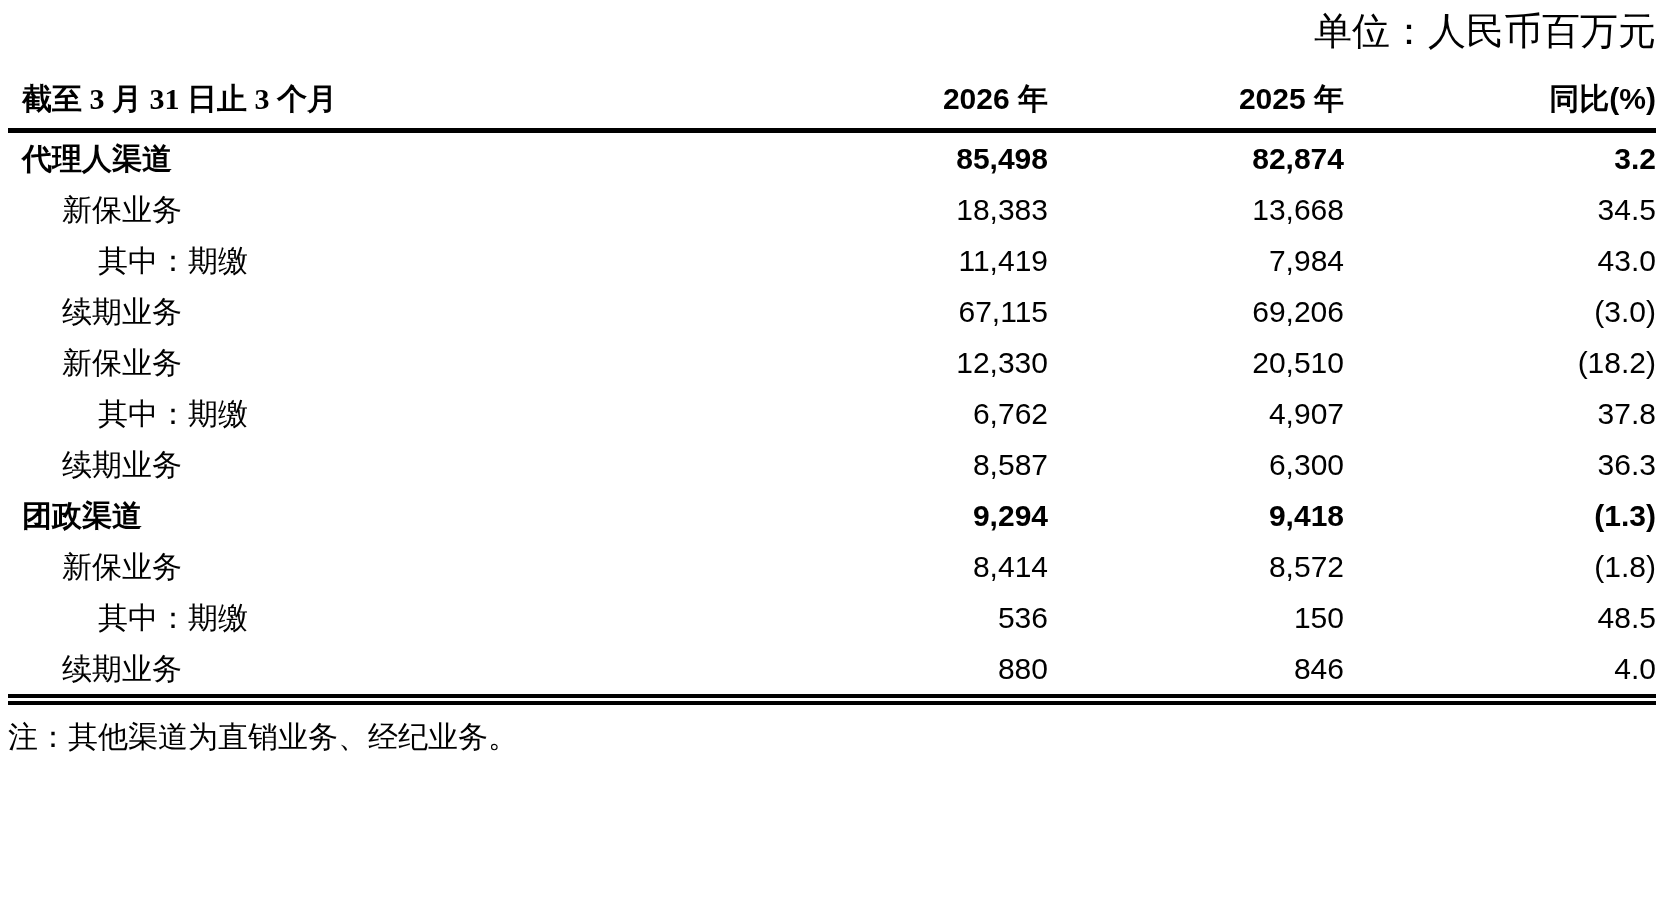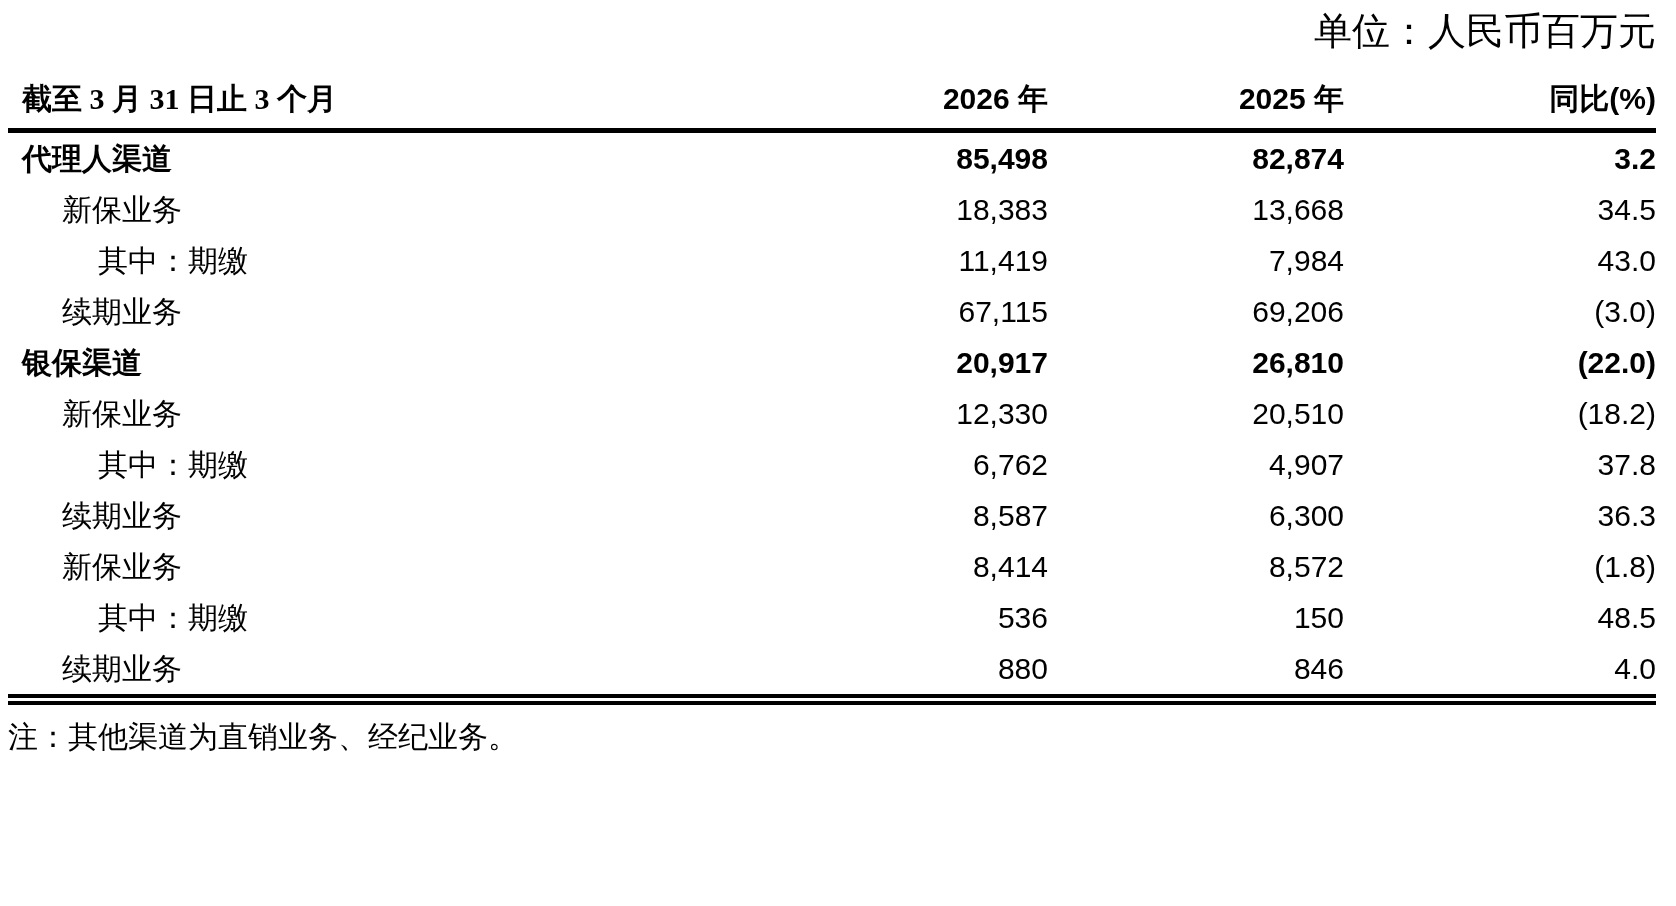--- a/index.html
+++ b/index.html
@@ -132,43 +132,43 @@
         <td class="num">11,419</td>
         <td class="num">7,984</td>
         <td class="num">43.0</td>
       </tr>
       <tr>
         <td class="label ind1">续期业务</td>
         <td class="num">67,115</td>
         <td class="num">69,206</td>
         <td class="num">(3.0)</td>
       </tr>
-      <tr class="bold">
-        <td class="label ind0">银保渠道</td>
-        <td class="num">20,917</td>
-        <td class="num">26,810</td>
-        <td class="num">(22.0)</td>
-      </tr>
       <tr>
         <td class="label ind1">新保业务</td>
         <td class="num">12,330</td>
         <td class="num">20,510</td>
         <td class="num">(18.2)</td>
       </tr>
       <tr>
         <td class="label ind2">其中：期缴</td>
         <td class="num">6,762</td>
         <td class="num">4,907</td>
         <td class="num">37.8</td>
       </tr>
       <tr>
         <td class="label ind1">续期业务</td>
         <td class="num">8,587</td>
         <td class="num">6,300</td>
         <td class="num">36.3</td>
+      </tr>
+      <tr class="bold">
+        <td class="label ind0">团政渠道</td>
+        <td class="num">9,294</td>
+        <td class="num">9,418</td>
+        <td class="num">(1.3)</td>
       </tr>
       <tr>
         <td class="label ind1">新保业务</td>
         <td class="num">8,414</td>
         <td class="num">8,572</td>
         <td class="num">(1.8)</td>
       </tr>
       <tr>
         <td class="label ind2">其中：期缴</td>
         <td class="num">536</td>

